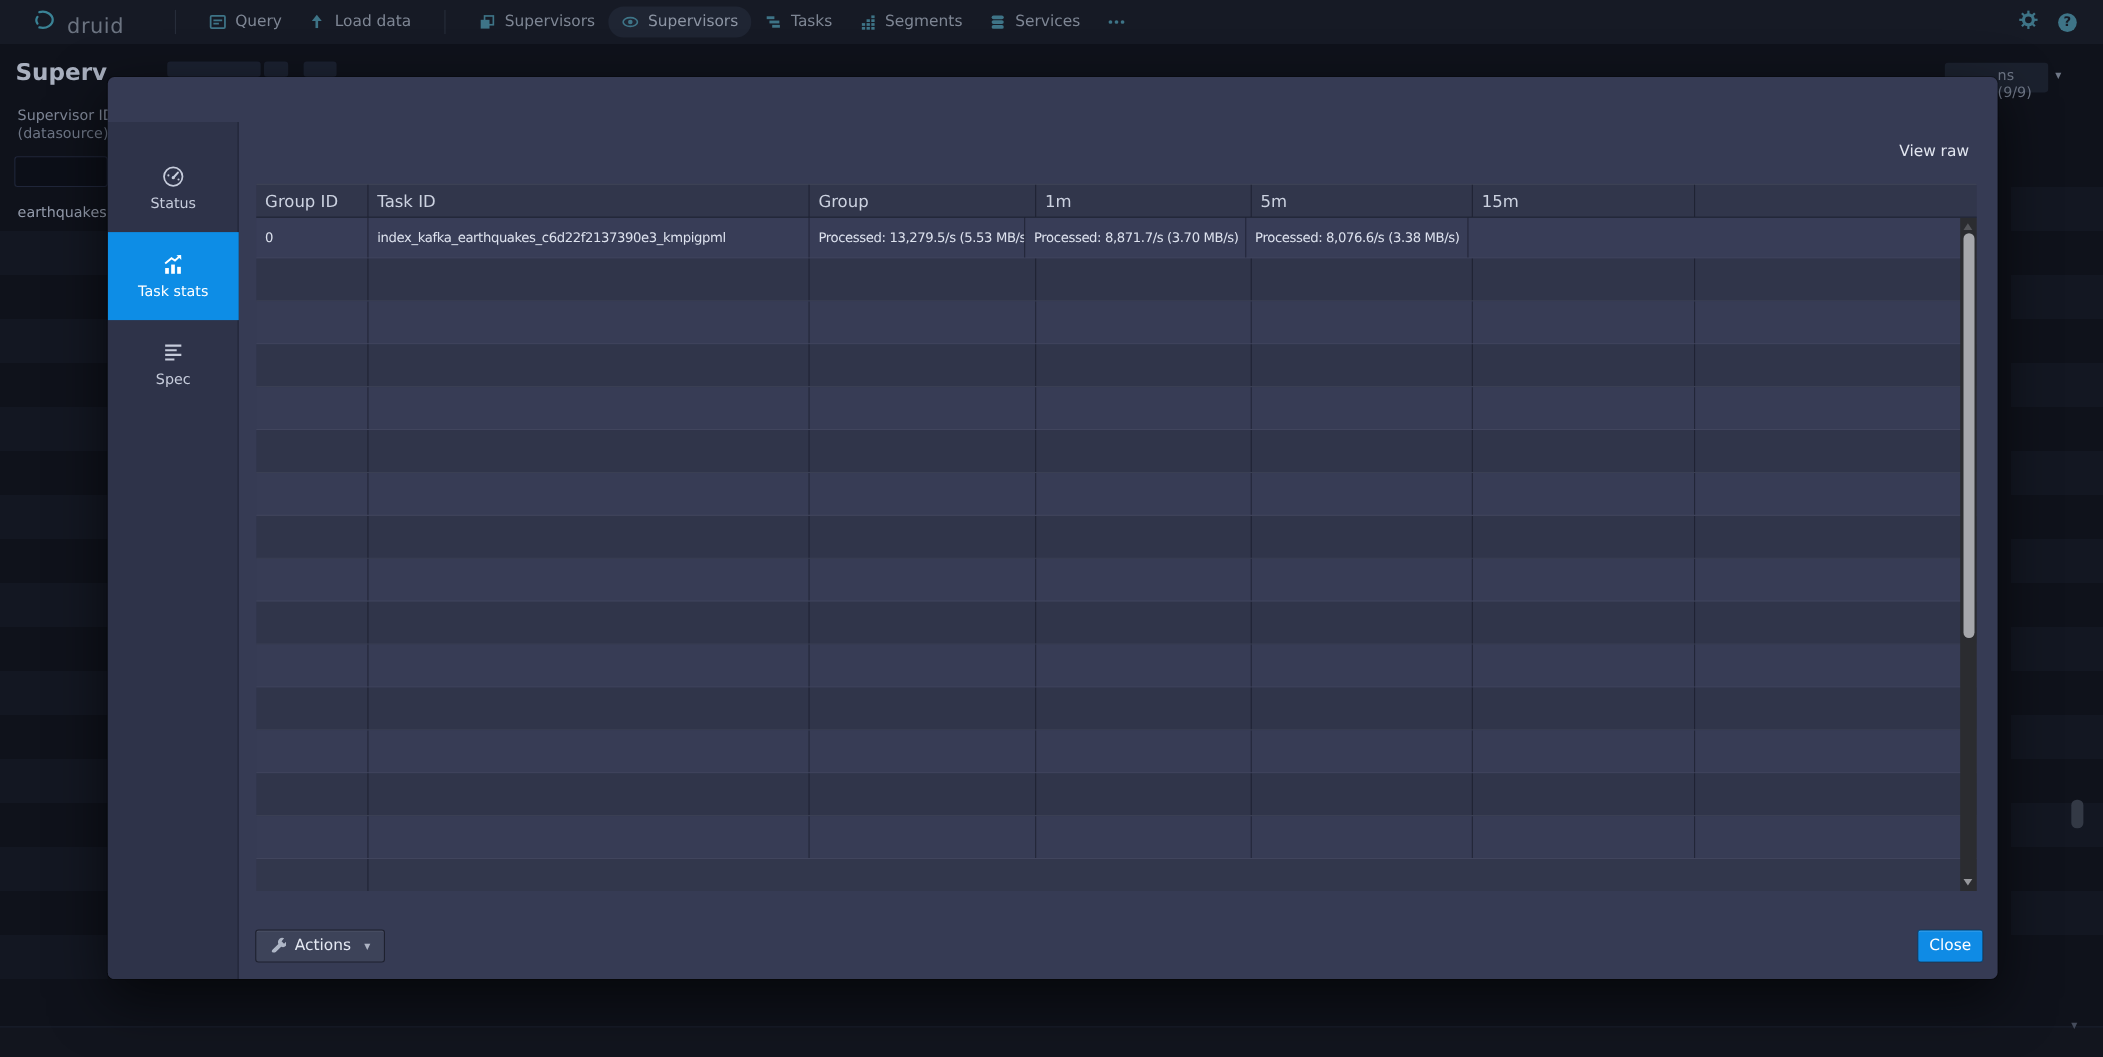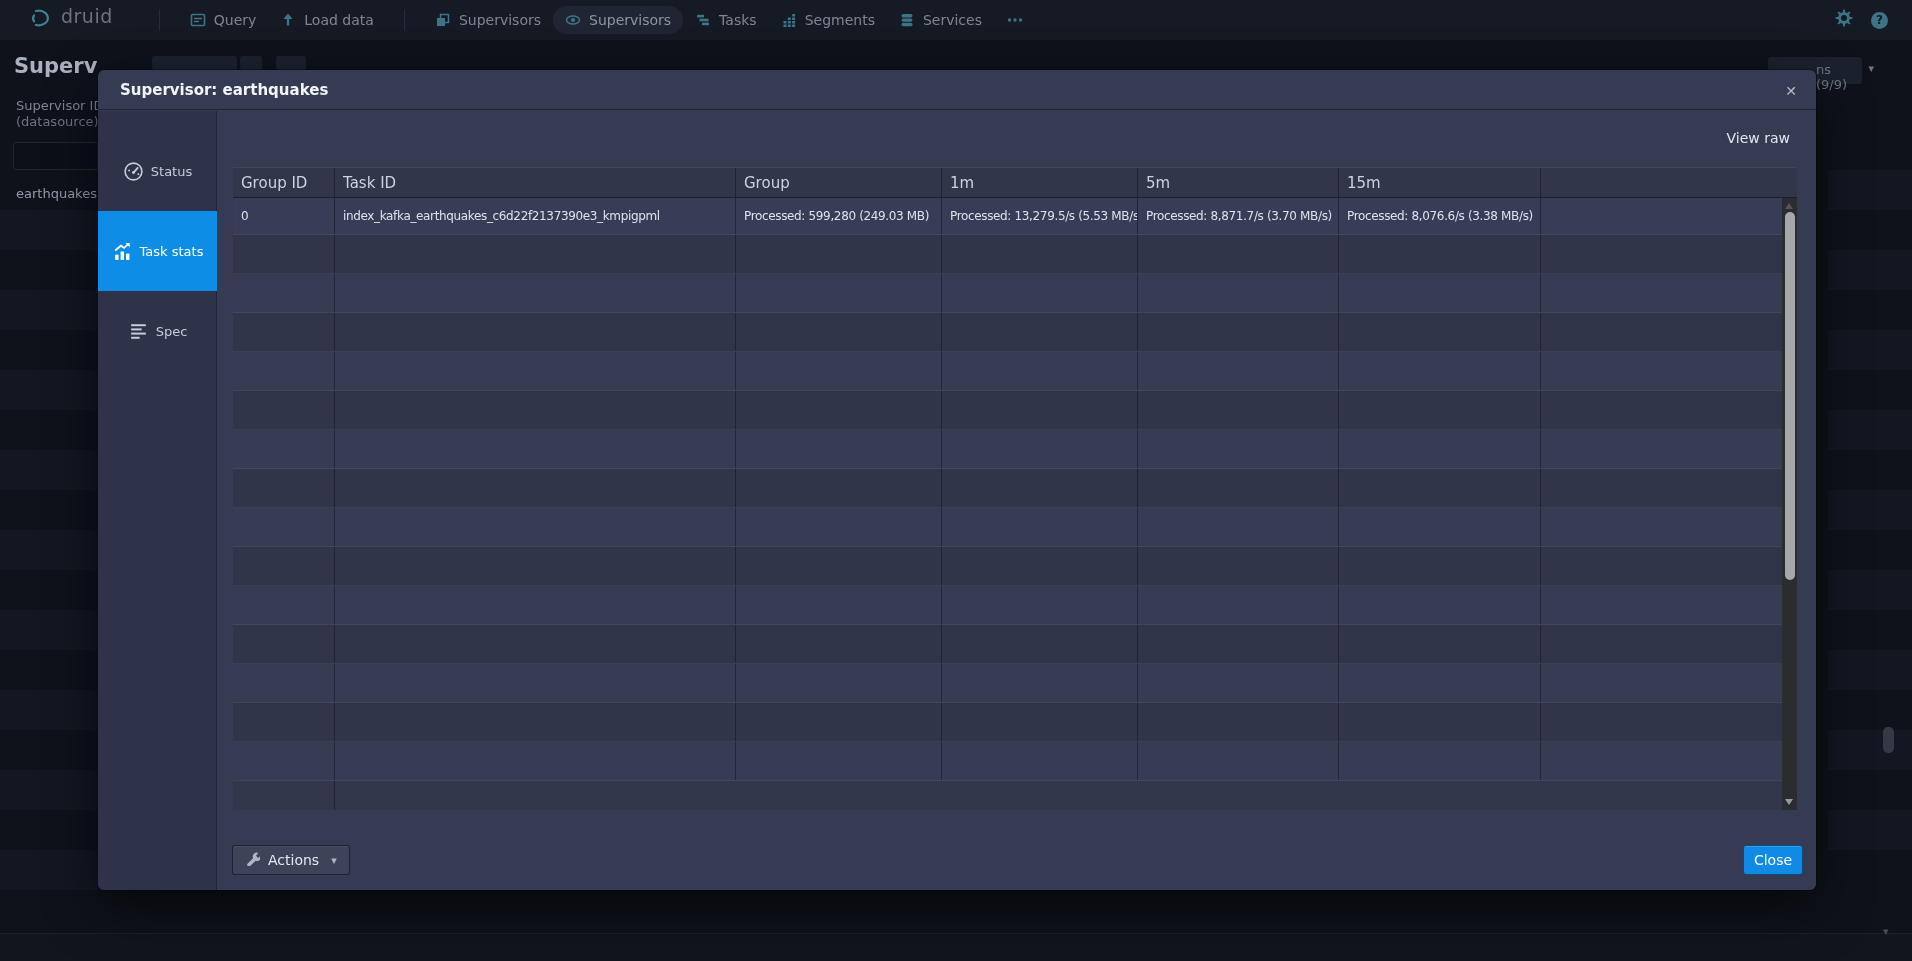--- a/index.html
+++ b/index.html
@@ -3,21 +3,21 @@
 <meta charset="utf-8">
 <style>
   * { margin:0; padding:0; box-sizing:border-box; }
   html,body { background:#000; }
   body { font-family:"DejaVu Sans","Liberation Sans",sans-serif; }
   .screen { position:relative; width:1912px; height:961px; background:#0f121b; overflow:hidden; }
 
   
   .navbar { position:absolute; left:0; top:0; width:1912px; height:40px; background:#161a25;
             display:flex; align-items:center; z-index:2; }
-  .nav-logo { display:flex; align-items:flex-start; margin-left:28px; }
+  .nav-logo { display:flex; align-items:flex-end; margin-left:28px; }
   .logo-text { font-size:19px; color:#6b7380; margin-left:7px; letter-spacing:.5px; }
   .nav-sep { width:1px; height:22px; background:#272d3a; margin:0 18px; }
   .nav-item { display:flex; align-items:center; gap:8px; color:#7e8694; font-size:14px;
               padding:6px 12px; border-radius:16px; cursor:default; white-space:nowrap; }
   .nav-item.active { background:#1f2533; color:#8d95a4;text-align:right; }
   .nav-icon svg { display:block; }
   .nav-right { position:absolute; right:24px; top:0; height:40px; display:flex; align-items:center; gap:18px; }
   .help-circle { width:17px; height:17px; border-radius:50%; background:#3e7487; color:#161a25;
                  font-size:12px; font-weight:bold; display:flex; align-items:center; justify-content:center; }
 
@@ -48,21 +48,21 @@
            border-radius:6px; box-shadow:0 18px 50px rgba(0,0,0,.6), 0 0 0 1px rgba(0,0,0,.25);
            overflow:hidden; z-index:5; }
   .modal-header { position:absolute; left:0; top:0; width:100%; height:40px;
                   border-bottom:1px solid rgba(16,20,32,.55); display:flex; align-items:center; }
   .modal-title { margin-left:22px; font-size:15px; font-weight:bold; color:#f2f4f9; }
   .modal-close { position:absolute; right:14px; top:10px; width:22px; height:22px; color:#b6bcc9;
                  font-size:14px; display:flex; align-items:center; justify-content:center; cursor:pointer; }
 
   .modal-sidebar { position:absolute; left:0; top:41px; width:119px; height:779px; background:#2e3349;
                    border-right:1px solid rgba(16,20,32,.45); padding-top:20px; }
-  .side-tab { width:119px; height:80px; display:flex; flex-direction:row; align-items:center;
+  .side-tab { width:119px; height:80px; display:flex; flex-direction:column; align-items:center;
               justify-content:center; gap:7px; color:#c6ccdb; font-size:13px; cursor:pointer; }
   .side-tab svg { display:block; }
   .side-tab.active { background:#0d8de6; color:#ffffff; }
 
   .view-raw { position:absolute; top:60px; right:26px; font-size:14px; color:#e2e6f0; cursor:pointer; }
 
   
   .stats-table { position:absolute; left:135px; top:97px; width:1564px; height:643px; }
   .t-row { display:flex; width:100%; }
   .t-head { height:31px; background:#31364b; border-top:1px solid rgba(255,255,255,.07);
@@ -266,24 +266,20 @@
       <div class="bg-stripe" style="left: 1828px; top: 730px; width: 84px; height: 40px;"></div>
       <div class="bg-stripe" style="left: 1828px; top: 810px; width: 84px; height: 40px;"></div>
     </div>
 
   <div class="bg-bottomstrip"></div>
   <div class="bg-scrollthumb"></div>
   <div class="bg-scrollcaret">▾</div>
 
   <div class="modal">
 
-    <div class="modal-header">
-      <span class="modal-title">Supervisor: earthquakes</span>
-      <span class="modal-close">✕</span>
-    </div>
 
     <div class="modal-sidebar">
 
       <div class="side-tab">
         <span>
           <svg width="21" height="21" viewBox="0 0 20 20" fill="none" stroke="currentColor">
             <circle cx="10" cy="10" r="8" stroke-width="1.5"></circle>
             <line x1="10" y1="11" x2="14" y2="6.6" stroke-width="1.8" stroke-linecap="round"></line>
             <circle cx="10" cy="11" r="1.4" fill="currentColor" stroke="none"></circle>
             <circle cx="5.8" cy="9" r="0.9" fill="currentColor" stroke="none"></circle>
@@ -331,21 +327,20 @@
         <div class="t-cell col2">Group</div>
         <div class="t-cell col3">1m</div>
         <div class="t-cell col4">5m</div>
         <div class="t-cell col5">15m</div>
         <div class="t-cell t-fill"></div>
       </div>
 
       <div class="t-row t-data">
         <div class="t-cell t-body-cell col0">0</div>
         <div class="t-cell t-body-cell col1">index_kafka_earthquakes_c6d22f2137390e3_kmpigpml</div>
-        <div class="t-cell t-body-cell col2">Processed: 599,280 (249.03 MB)</div>
         <div class="t-cell t-body-cell col3">Processed: 13,279.5/s (5.53 MB/s)</div>
         <div class="t-cell t-body-cell col4">Processed: 8,871.7/s (3.70 MB/s)</div>
         <div class="t-cell t-body-cell col5">Processed: 8,076.6/s (3.38 MB/s)</div>
         <div class="t-cell t-fill"></div>
       </div>
 
       <div id="empty-rows">
           <div class="t-row t-empty odd">
             <div class="t-cell col0"></div>
             <div class="t-cell col1"></div>

